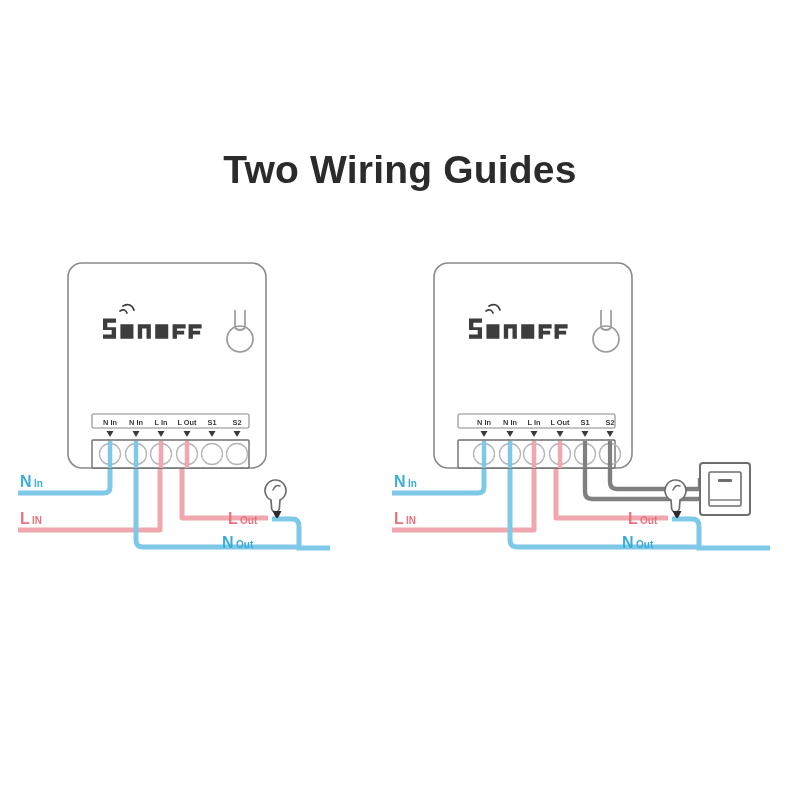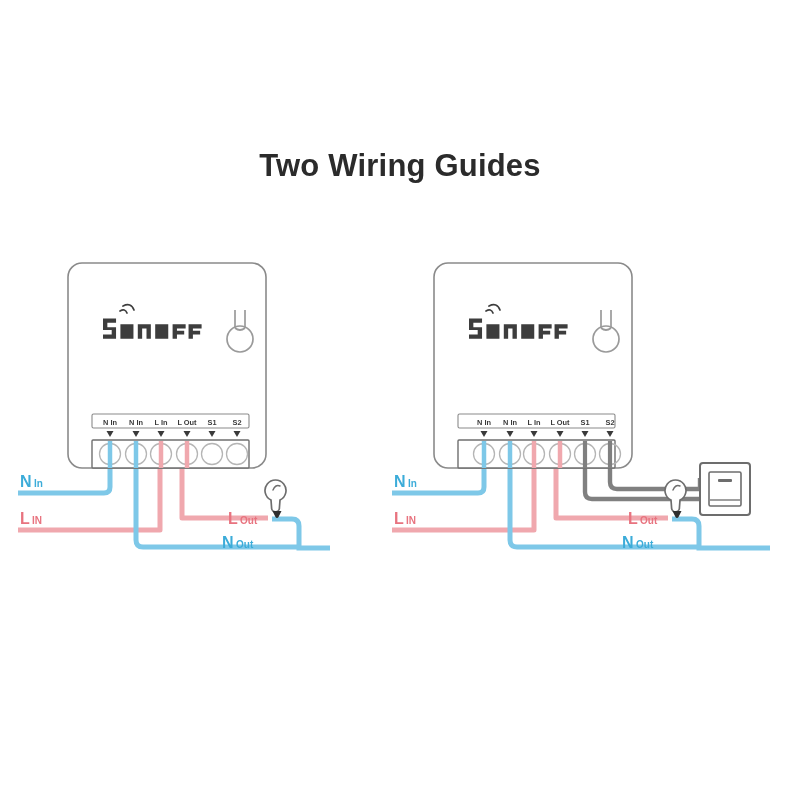--- a/index.html
+++ b/index.html
@@ -20,21 +20,21 @@
     width: 800px;
     height: 800px;
     background: #ffffff;
   }
   #page-title {
     position: absolute;
     top: 148px;
     left: 0;
     width: 800px;
     text-align: center;
-    font-size: 31px;
+    font-size: 39px;
     font-weight: bold;
     color: #2b2b2b;
     letter-spacing: 0.2px;
     font-family: "Liberation Sans", sans-serif;
   }
   svg.diagram {
     position: absolute;
     top: 0;
     left: 0;
     width: 800px;

